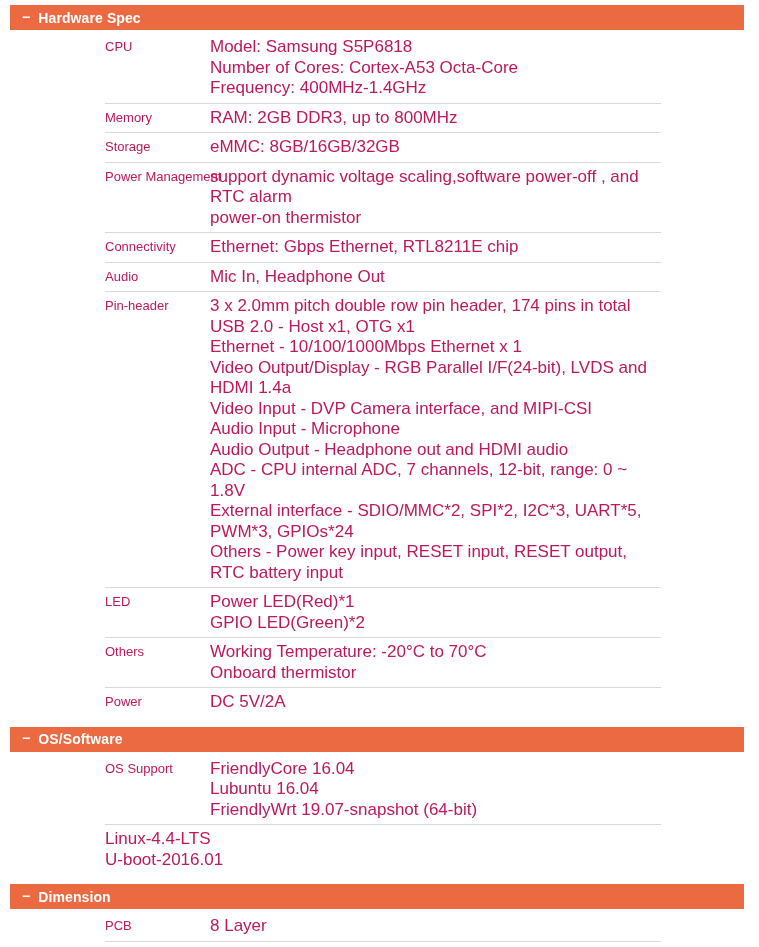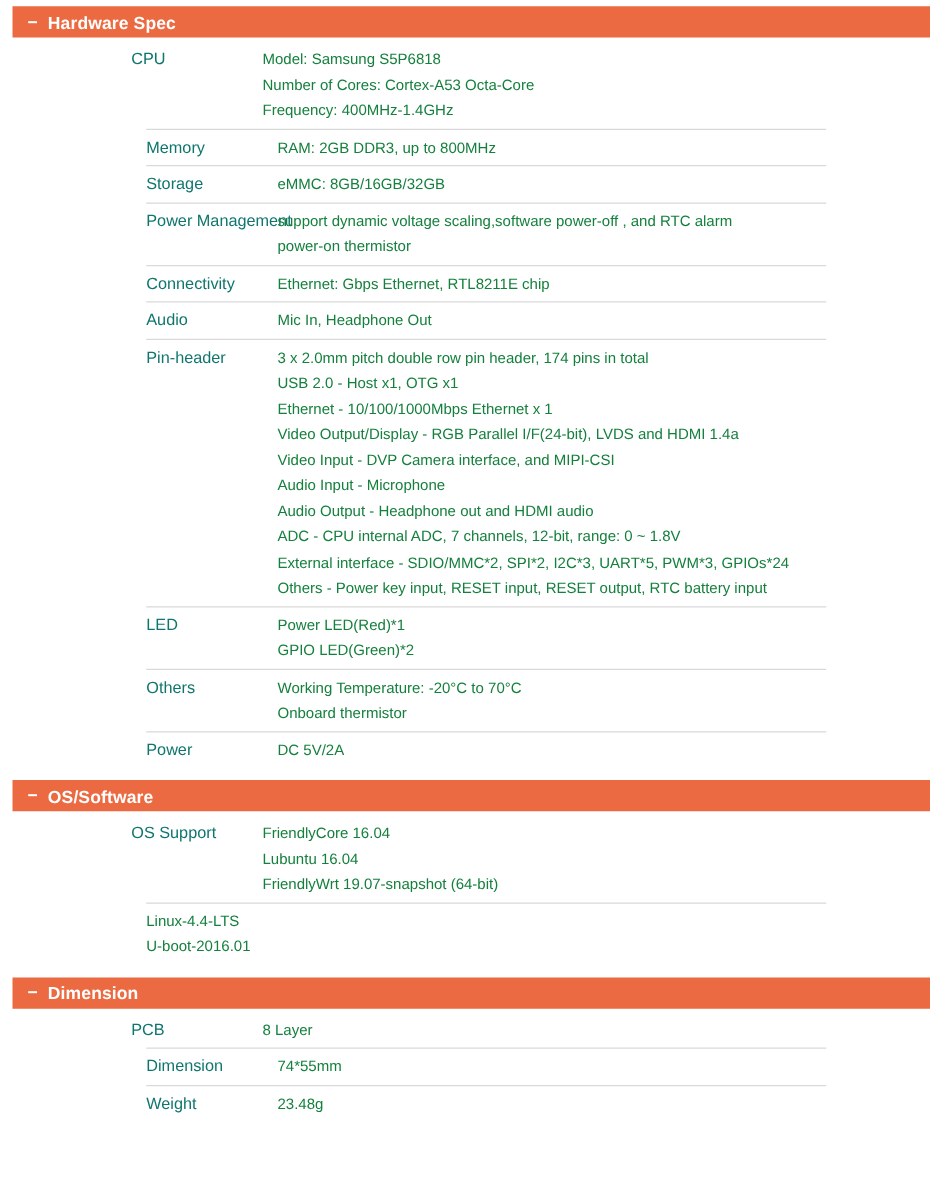--- a/index.html
+++ b/index.html
@@ -41,35 +41,34 @@
   .spec-table {
     width: 556px;
     margin: 3px 0 6px 105px;
   }
   .spec-row {
     display: flex;
     padding: 4px 0;
   }
   .spec-row + .spec-row {
     border-top: 1px solid #d9d9d9;
-    margin-left: 12px;
   }
   .spec-label {
     flex: 0 0 105px;
     width: 105px;
     font-size: 13px;
     line-height: 20.5px;
-    color: #0f766e;
+    color: #be185d;
     white-space: nowrap;
   }
   .spec-value {
     flex: 1;
-    font-size: 12px;
+    font-size: 17px;
     line-height: 20.5px;
-    color: #15803d;
+    color: #be185d;
   }
   .spec-line {
     min-height: 20.5px;
   }
 </style>
 </head>
 <body>
 
 <main id="sections-root">
   <section class="section">

